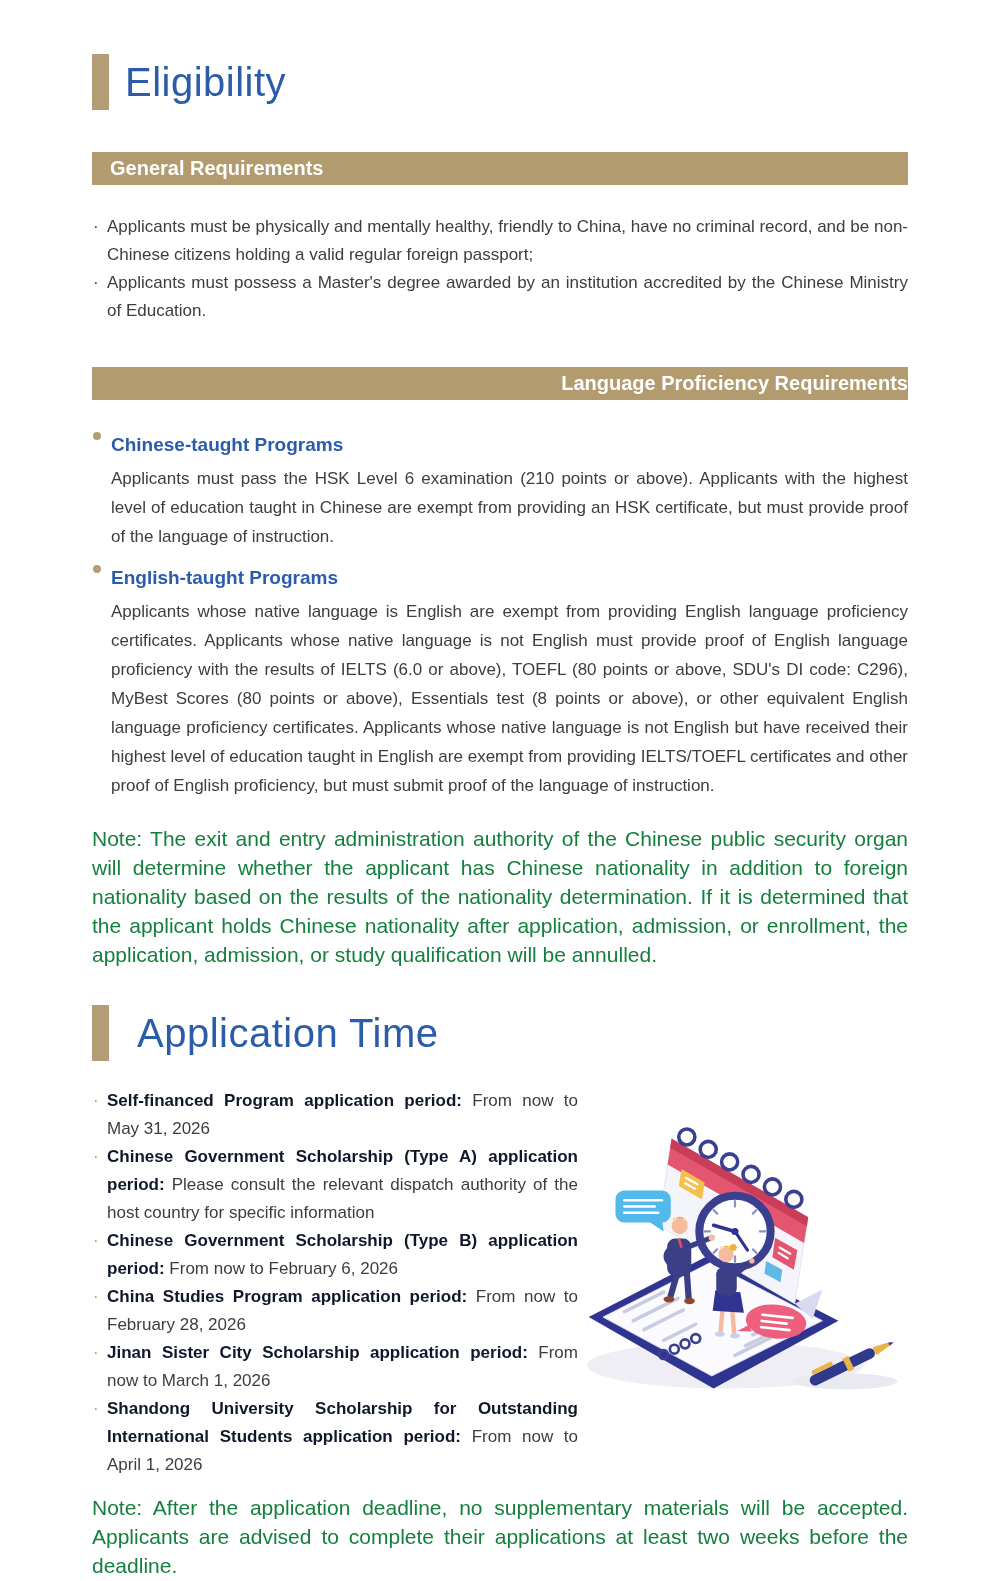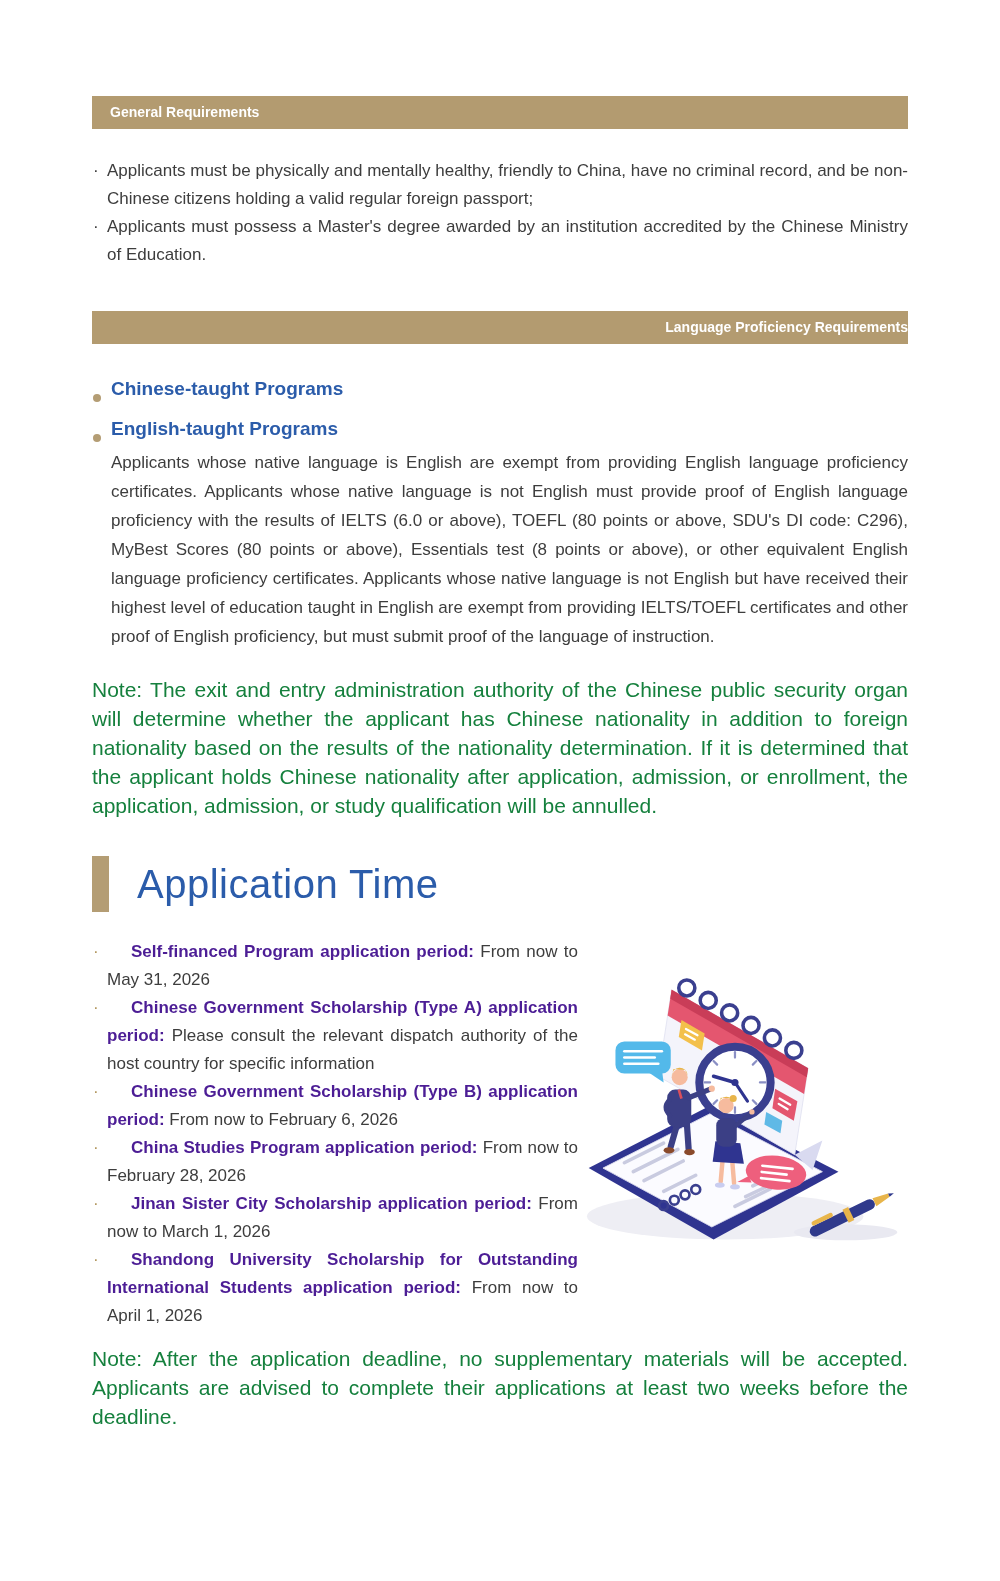--- a/index.html
+++ b/index.html
@@ -7,66 +7,70 @@
               font-family:"Liberation Sans", sans-serif; }
   .page { padding:54px 92px 0 92px; }
 
   
   .sec-title { display:flex; align-items:stretch; height:56px; }
   .title-bar { width:17px; background:#b49d74; margin-right:16px; }
   .sec-title h1 { color:#2b5caa; font-size:40px; font-weight:400; letter-spacing:0.5px;
                   line-height:56px; white-space:nowrap; }
 
   
-  .banner { background:#b39b70; color:#ffffff; font-size:14px; font-weight:700;
+  .banner { background:#b39b70; color:#ffffff; font-size:20px; font-weight:700;
             padding:5px 0 5px 18px; line-height:23px; }
   .banner-general { margin-top:42px; }
   .banner-language { margin-top:42px;text-align:right; }
 
   
   .dot-list { list-style:none; }
   .dot-list li { position:relative; padding-left:15px; font-size:17px;
                  line-height:28px; color:#3d3d3d; text-align:justify; }
   .dot-list .dot { position:absolute; left:1px; top:0; color:#3d3d3d; }
 
   .general-list { margin-top:28px; }
 
   
   .program { margin-top:32px; }
-  .program h3 { display:flex; align-items:flex-end; font-size:19px; color:#2b5caa;
+  .program h3 { display:flex; align-items:flex-start; font-size:19px; color:#2b5caa;
                 font-weight:700; line-height:26px; }
   .pb { width:8px; height:8px; border-radius:50%; background:#b49d74;
         margin:0 10px 0 1px; flex:0 0 auto; }
   .program p { margin-top:6px; padding-left:19px; font-size:17px; line-height:29px;
                color:#3d3d3d; text-align:justify; }
   .program-english { margin-top:14px; }
 
   
   .note { color:#15803d; font-size:21px; line-height:29px; text-align:justify; }
   .note-nationality { margin-top:24px; }
   .note-deadline { margin-top:14px; }
 
   .app-title { margin-top:36px;gap:12px; }
 
   
   .app-row { display:flex; margin-top:26px; }
   .app-list { width:486px; flex:0 0 auto; }
   .app-list li { line-height:28px; }
   .app-list .dot { color:#b2975e; }
-  .lbl { color:#4c1d95; font-weight:700;margin-left:24px; }
+  .lbl { color:#0f172a; font-weight:700; }
   .val { color:#3d3d3d; }
 
   .illus { flex:1; display:flex; justify-content:center; align-items:flex-start;
            padding-top:14px; }
 </style>
 </head>
 <body>
 
 <div class="page">
 
+  <header class="sec-title">
+    <span class="title-bar"></span>
+    <h1>Eligibility</h1>
+  </header>
 
   <div class="banner banner-general">General Requirements</div>
 
   <ul class="dot-list general-list">
     <li>
       <span class="dot">·</span>
       <span>Applicants must be physically and mentally healthy, friendly to China, have no criminal record, and be non-Chinese citizens holding a valid regular foreign passport;</span>
     </li>
     <li>
       <span class="dot">·</span>
@@ -74,20 +78,21 @@
     </li>
   </ul>
 
   <div class="banner banner-language">Language Proficiency Requirements</div>
 
   <section class="program">
     <h3>
       <span class="pb"></span>
       <span>Chinese-taught Programs</span>
     </h3>
+    <p>Applicants must pass the HSK Level 6 examination (210 points or above). Applicants with the highest level of education taught in Chinese are exempt from providing an HSK certificate, but must provide proof of the language of instruction.</p>
   </section>
 
   <section class="program program-english">
     <h3>
       <span class="pb"></span>
       <span>English-taught Programs</span>
     </h3>
     <p>Applicants whose native language is English are exempt from providing English language proficiency certificates. Applicants whose native language is not English must provide proof of English language proficiency with the results of IELTS (6.0 or above), TOEFL (80 points or above, SDU's DI code: C296), MyBest Scores (80 points or above), Essentials test (8 points or above), or other equivalent English language proficiency certificates. Applicants whose native language is not English but have received their highest level of education taught in English are exempt from providing IELTS/TOEFL certificates and other proof of English proficiency, but must submit proof of the language of instruction.</p>
   </section>
 

